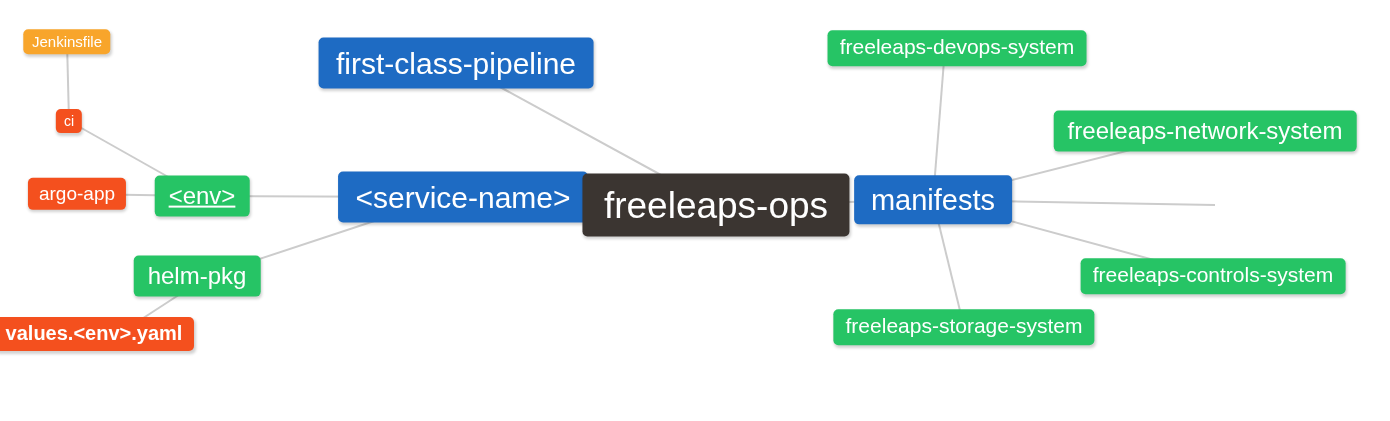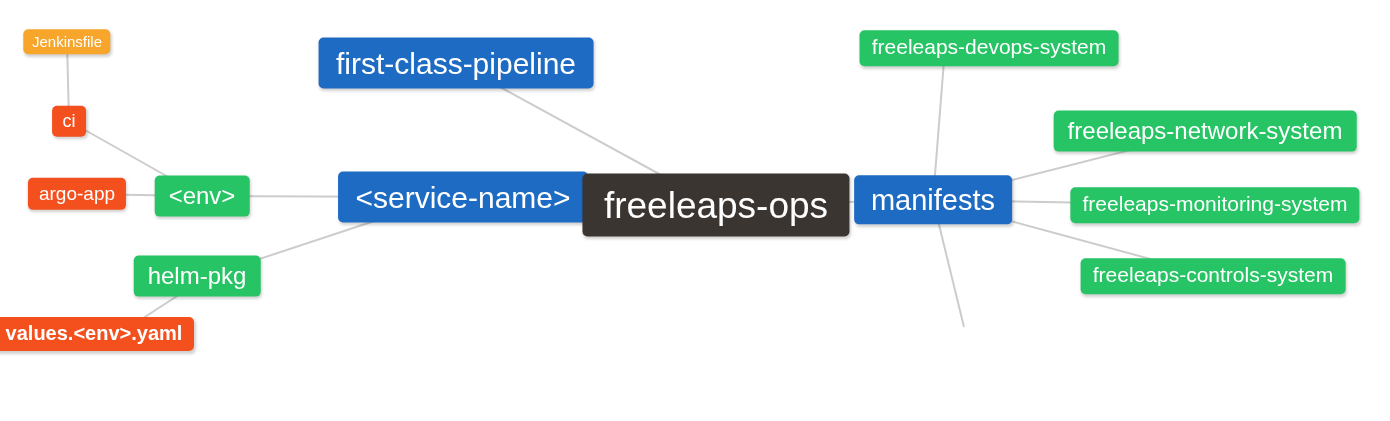--- a/index.html
+++ b/index.html
@@ -53,26 +53,26 @@
       <line x1="447" y1="197" x2="716" y2="205" stroke="#cccccc" stroke-width="2"></line>
       <line x1="716" y1="205" x2="933" y2="200" stroke="#cccccc" stroke-width="2"></line>
       <line x1="933" y1="200" x2="945" y2="48" stroke="#cccccc" stroke-width="2"></line>
       <line x1="933" y1="200" x2="1205" y2="131" stroke="#cccccc" stroke-width="2"></line>
       <line x1="933" y1="200" x2="1215" y2="205" stroke="#cccccc" stroke-width="2"></line>
       <line x1="933" y1="200" x2="1213" y2="276" stroke="#cccccc" stroke-width="2"></line>
       <line x1="933" y1="200" x2="964" y2="327" stroke="#cccccc" stroke-width="2"></line>
     </svg>
 
 <div class="node" style="left: 67px; top: 42px; font-size: 15px; background: rgb(248, 165, 43);">Jenkinsfile</div>
-    <div class="node" style="left: 69px; top: 121px; font-size: 18px; background: rgb(244, 80, 30); text-align: center;">ci</div>
+    <div class="node" style="left: 69px; top: 121px; font-size: 14px; background: rgb(244, 80, 30); text-align: center;">ci</div>
     <div class="node" style="left: 77px; top: 194px; font-size: 19px; background: rgb(244, 80, 30);">argo-app</div>
-    <div class="node" style="left: 202px; top: 196px; font-size: 24px; background: rgb(38, 196, 101);">&lt;env&gt;</div>
+    <div class="node" style="left: 202px; top: 196px; font-size: 24px; background: rgb(38, 196, 101); text-decoration: underline;">&lt;env&gt;</div>
     <div class="node" style="left: 456px; top: 63px; font-size: 30px; background: rgb(30, 107, 195);">first-class-pipeline</div>
     <div class="node" style="left: 447px; top: 197px; font-size: 30px; background: rgb(30, 107, 195); margin-left: 16px;">&lt;service-name&gt;</div>
     <div class="node" style="left: 716px; top: 205px; font-size: 37px; background: rgb(59, 53, 49);">freeleaps-ops</div>
     <div class="node" style="left: 933px; top: 200px; font-size: 29px; background: rgb(30, 107, 195);">manifests</div>
     <div class="node" style="left: 197px; top: 276px; font-size: 24px; background: rgb(38, 196, 101);">helm-pkg</div>
     <div class="node" style="left: 94px; top: 334px; font-size: 20px; background: rgb(244, 80, 30); font-weight: bold;">values.&lt;env&gt;.yaml</div>
-    <div class="node" style="left: 989px; top: 48px; font-size: 21px; background: rgb(38, 196, 101);">freeleaps-devops-system</div>
+    <div class="node" style="left: 957px; top: 48px; font-size: 21px; background: rgb(38, 196, 101);">freeleaps-devops-system</div>
     <div class="node" style="left: 1205px; top: 131px; font-size: 24px; background: rgb(38, 196, 101);">freeleaps-network-system</div>
-    <div class="node" style="left: 1215px; top: 205px; font-size: 21px; background: rgb(38, 196, 101);">freeleaps-monitoring-system</div>
     <div class="node" style="left: 1213px; top: 276px; font-size: 21px; background: rgb(38, 196, 101);">freeleaps-controls-system</div>
+    <div class="node" style="left: 964px; top: 327px; font-size: 21px; background: rgb(38, 196, 101);">freeleaps-storage-system</div>
   </div>
 
 </body></html>

